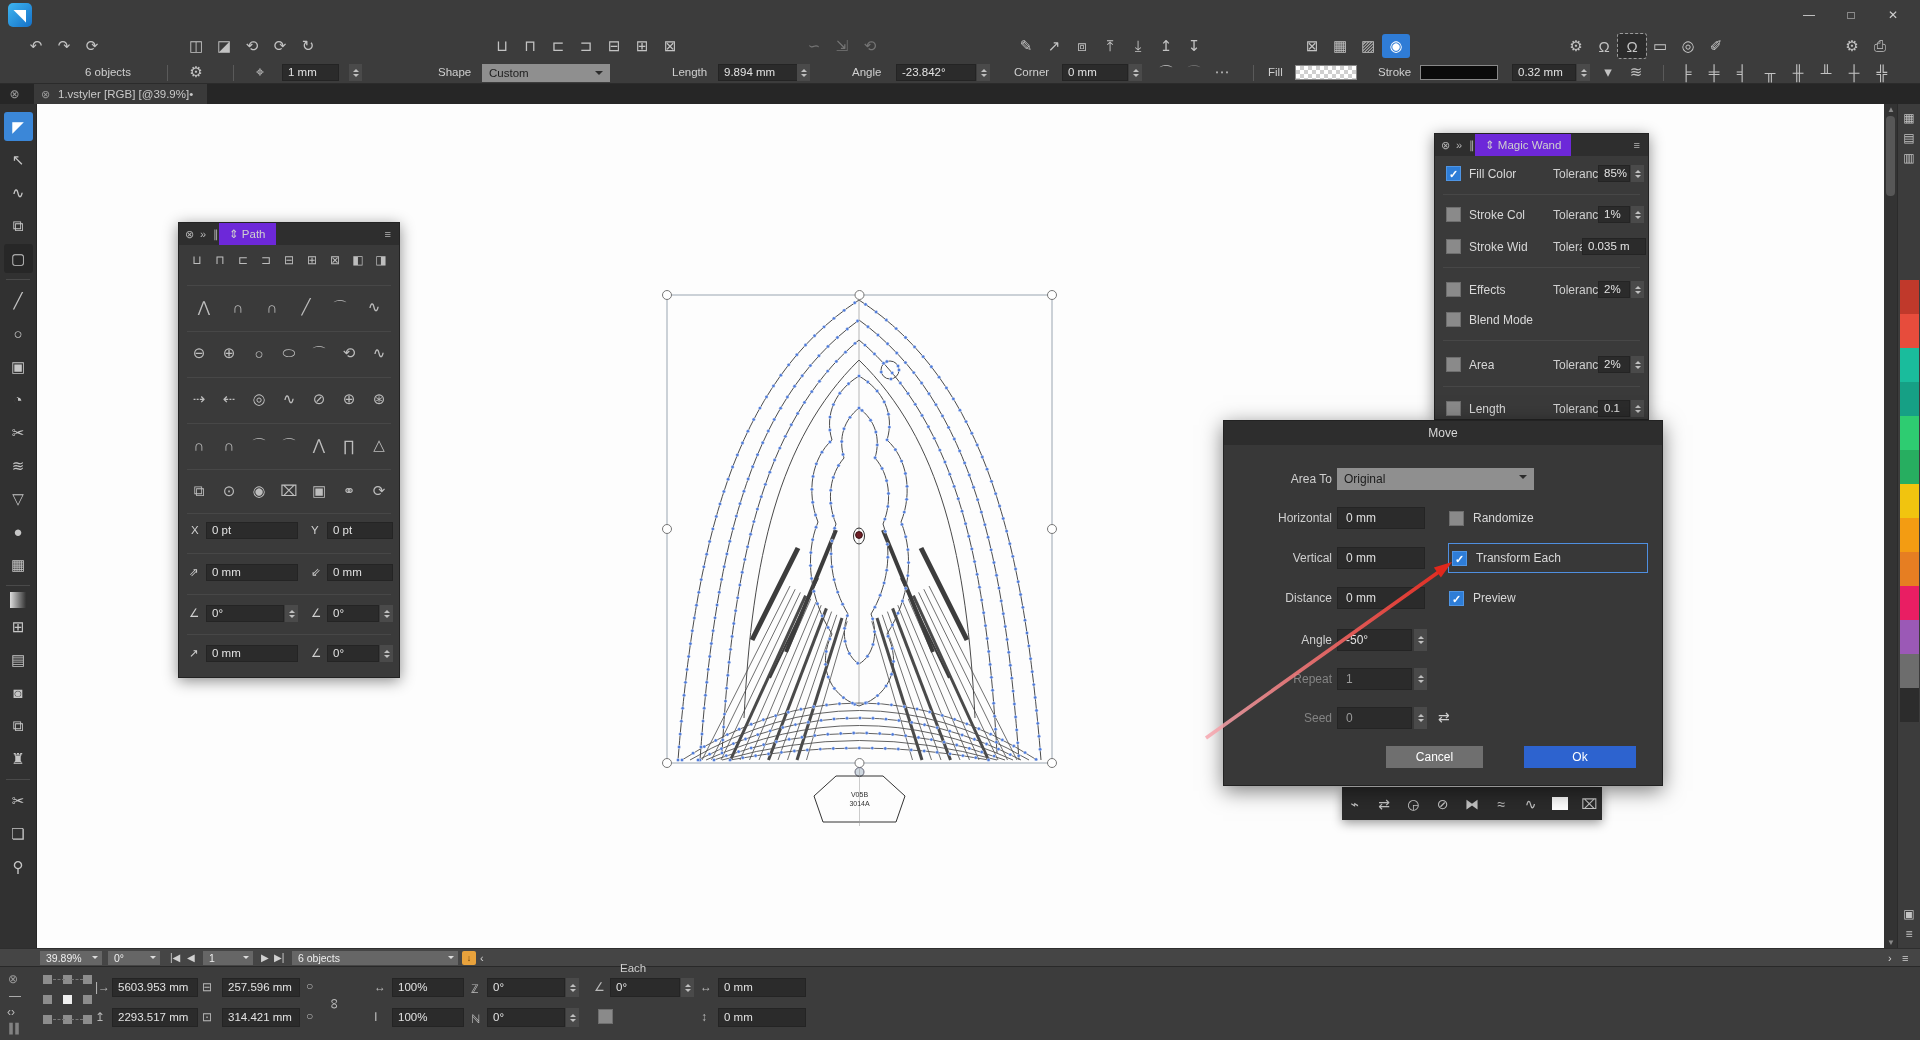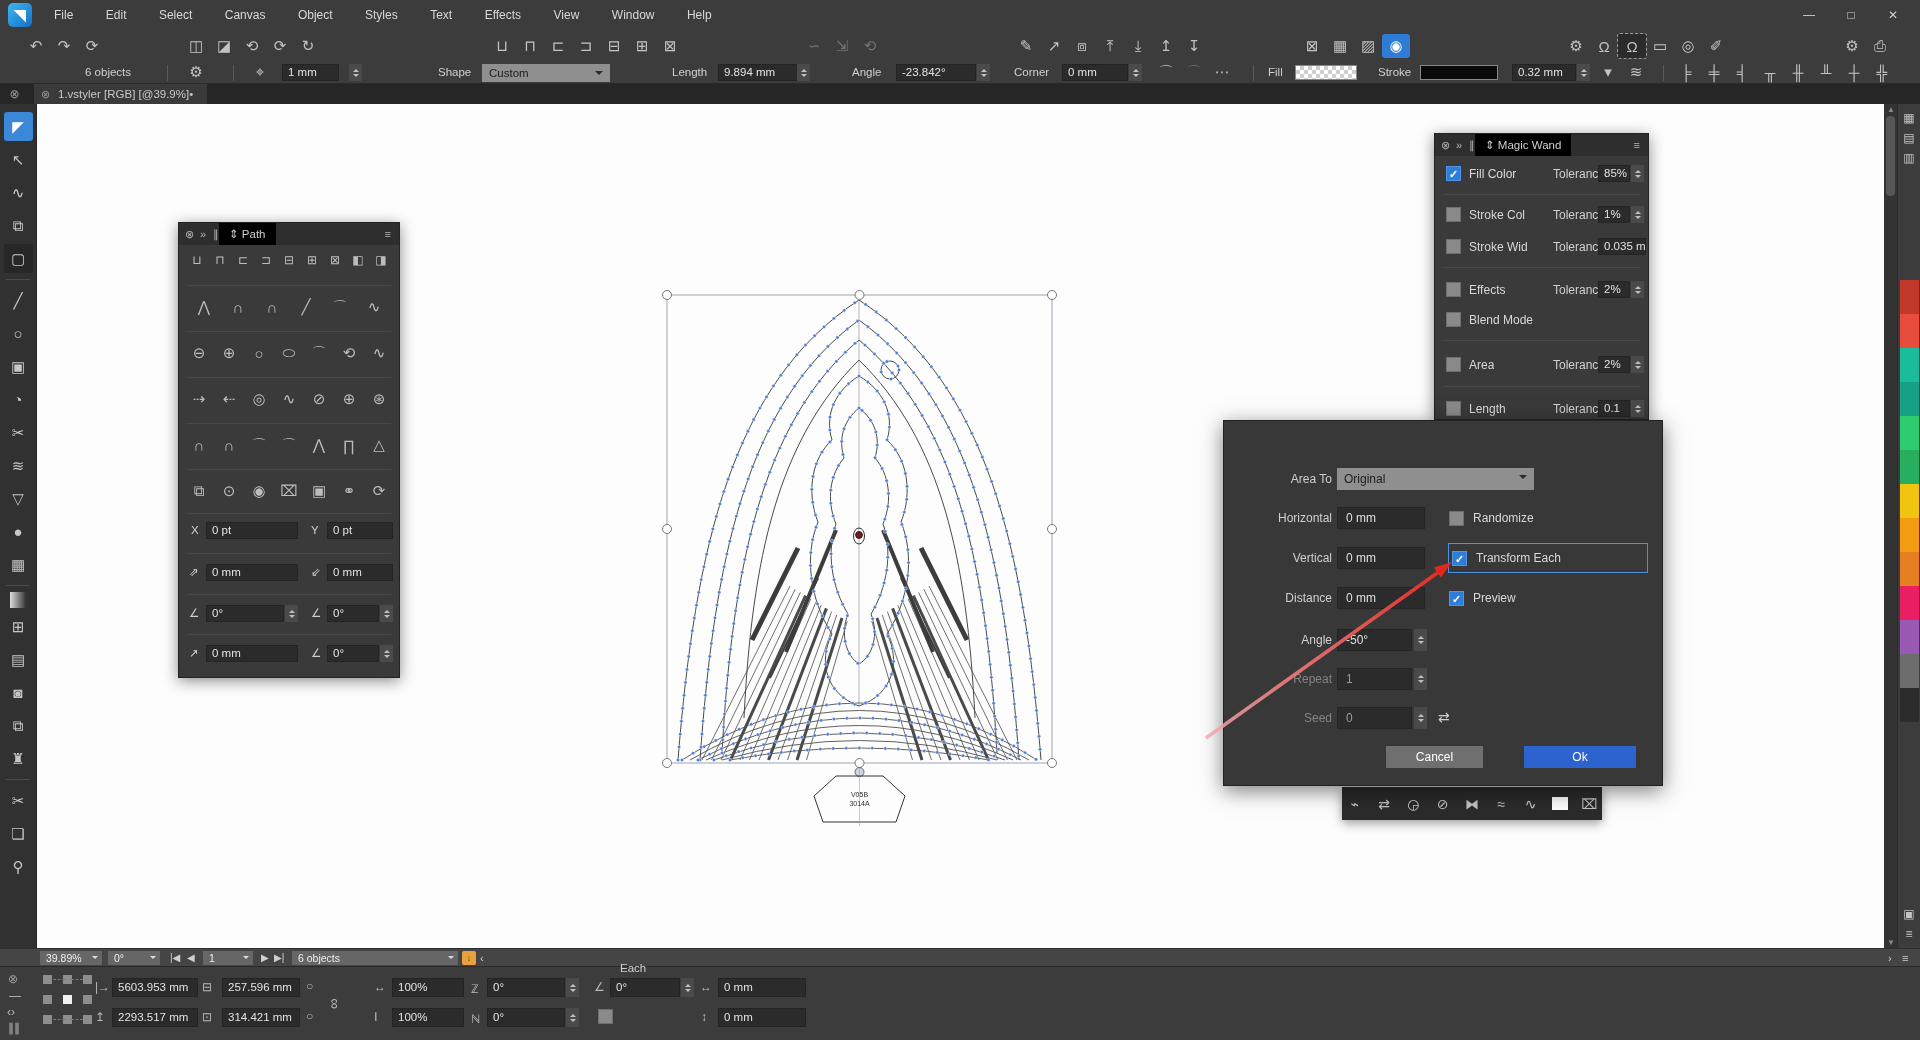--- a/index.html
+++ b/index.html
@@ -41,21 +41,21 @@
   #canvasArea{left:37px;top:104px;width:1847px;height:844px;background:#fdfdfd;}
   #vscroll{left:1884px;top:104px;width:13px;height:844px;background:#333;}
   #vthumb{left:2px;top:12px;width:9px;height:80px;background:#575757;border-radius:4px;}
   #rightstrip{left:1897px;top:104px;width:23px;height:844px;background:#3c3c3c;border-left:1px solid #2b2b2b;}
   #rightstrip .icn{width:22px;height:20px;font-size:12px;}
   #swcol{left:2px;top:176px;width:19px;}
   #swcol div{width:19px;height:34px;}
   
   .panel{position:absolute;background:#3a3a3a;border:1px solid #232323;box-shadow:0 3px 14px rgba(0,0,0,.45);}
   .phead{position:relative;height:22px;background:#2e2e2e;color:#cfcfcf;font-size:11.5px;}
-  .ptab{position:absolute;left:40px;top:0;height:22px;background:#000000;padding:0 10px;line-height:22px;}
+  .ptab{position:absolute;left:40px;top:0;height:22px;background:#6d28d9;padding:0 10px;line-height:22px;}
   .phicon{position:absolute;top:0;height:22px;line-height:22px;color:#b5b5b5;font-size:11px;}
   .prow{position:absolute;left:0;width:100%;display:flex;justify-content:center;gap:6px;}
   .prow .icn{color:#bdbdbd;}
   .pdiv{position:absolute;left:8px;right:8px;height:1px;background:#474747;}
   
   #movedlg{left:1223px;top:420px;width:440px;height:366px;background:#383838;border:1px solid #222;box-shadow:0 5px 20px rgba(0,0,0,.5);z-index:50;}
   #movedlg .title{position:absolute;left:0;top:0;width:100%;height:24px;background:#2d2d2d;color:#d8d8d8;font-size:12px;text-align:center;line-height:24px;}
   .dlbl{position:absolute;width:100px;text-align:right;color:#cfcfcf;font-size:12px;line-height:22px;}
   .dlbl.dim{color:#848484;}
   .dfld{position:absolute;height:22px;background:#2b2b2b;border:1px solid #242424;color:#e0e0e0;font-size:12px;line-height:20px;padding:0 8px;}
@@ -88,33 +88,20 @@
   #anchor i.c{background:#f0f0f0;}
   #anchor .dash{position:absolute;background:none;border-top:1px dashed #777;height:0;width:12px;}
   #grad{background:linear-gradient(90deg,#ddd,#333);}
   svg text{font-family:"Liberation Sans",sans-serif;}
 </style>
 </head>
 <body>
 
 <div id="menubar" class="a">
   <div id="logo" class="a">◥</div>
-  <div id="menus" class="a">
-    <span class="menu">File</span>
-    <span class="menu">Edit</span>
-    <span class="menu">Select</span>
-    <span class="menu">Canvas</span>
-    <span class="menu">Object</span>
-    <span class="menu">Styles</span>
-    <span class="menu">Text</span>
-    <span class="menu">Effects</span>
-    <span class="menu">View</span>
-    <span class="menu">Window</span>
-    <span class="menu">Help</span>
-  </div>
   <div id="winbtns" class="a">
     <span>—</span>
     <span>□</span>
     <span>✕</span>
   </div>
 </div>
 
 <div id="tb1" class="a">
   <span class="a" style="left:22px;top:4px"><span class="icn">↶</span><span class="icn">↷</span><span class="icn">⟳</span></span>
   <span class="a" style="left:182px;top:4px"><span class="icn">◫</span><span class="icn">◪</span><span class="icn">⟲</span><span class="icn">⟳</span><span class="icn">↻</span></span>
@@ -816,21 +803,21 @@
     <span class="cb" data-checked="false"></span>
     <span class="mwlab">Stroke Col</span>
     <span class="mwtol">Tolerance</span>
     <span class="fld" style="right:18px;top:1px;width:32px"><span>1%</span></span>
     <span class="stp" style="right:4px;top:1px"></span>
   </div>
   <div class="mwrow" style="top:103px">
     <span class="cb" data-checked="false"></span>
     <span class="mwlab">Stroke Wid</span>
     <span class="mwtol">Tolerance</span>
-    <span class="fld" style="right:2px;top:1px;width:48px"><span>0.035 m</span></span>
+    <span class="fld" style="right:2px;top:1px;width:64px"><span>0.035 m</span></span>
   </div>
   <div class="pdiv" style="top:133px"></div>
   <div class="mwrow" style="top:146px">
     <span class="cb" data-checked="false"></span>
     <span class="mwlab">Effects</span>
     <span class="mwtol">Tolerance</span>
     <span class="fld" style="right:18px;top:1px;width:32px"><span>2%</span></span>
     <span class="stp" style="right:4px;top:1px"></span>
   </div>
   <div class="mwrow" style="top:176px">
@@ -849,20 +836,21 @@
   <div class="mwrow" style="top:265px">
     <span class="cb" data-checked="false"></span>
     <span class="mwlab">Length</span>
     <span class="mwtol">Tolerance</span>
     <span class="fld" style="right:18px;top:1px;width:32px"><span>0.1</span></span>
     <span class="stp" style="right:4px;top:1px"></span>
   </div>
 </div>
 
 <div id="movedlg" class="a">
+  <div class="title">Move</div>
   <span class="dlbl" style="left:8px;top:47px">Area To</span>
   <span class="dd" style="left:113px;top:47px;width:197px;height:22px;line-height:22px;font-size:12px"><span>Original</span></span>
   <span class="dlbl" style="left:8px;top:86px">Horizontal</span>
   <span class="dfld" style="left:113px;top:86px;width:88px"><span>0 mm</span></span>
   <div class="cbrow" style="left:225px;top:86px">
     <span class="cb" data-checked="false"></span>
     <span>Randomize</span>
   </div>
   <span class="dlbl" style="left:8px;top:126px">Vertical</span>
   <span class="dfld" style="left:113px;top:126px;width:88px"><span>0 mm</span></span>

